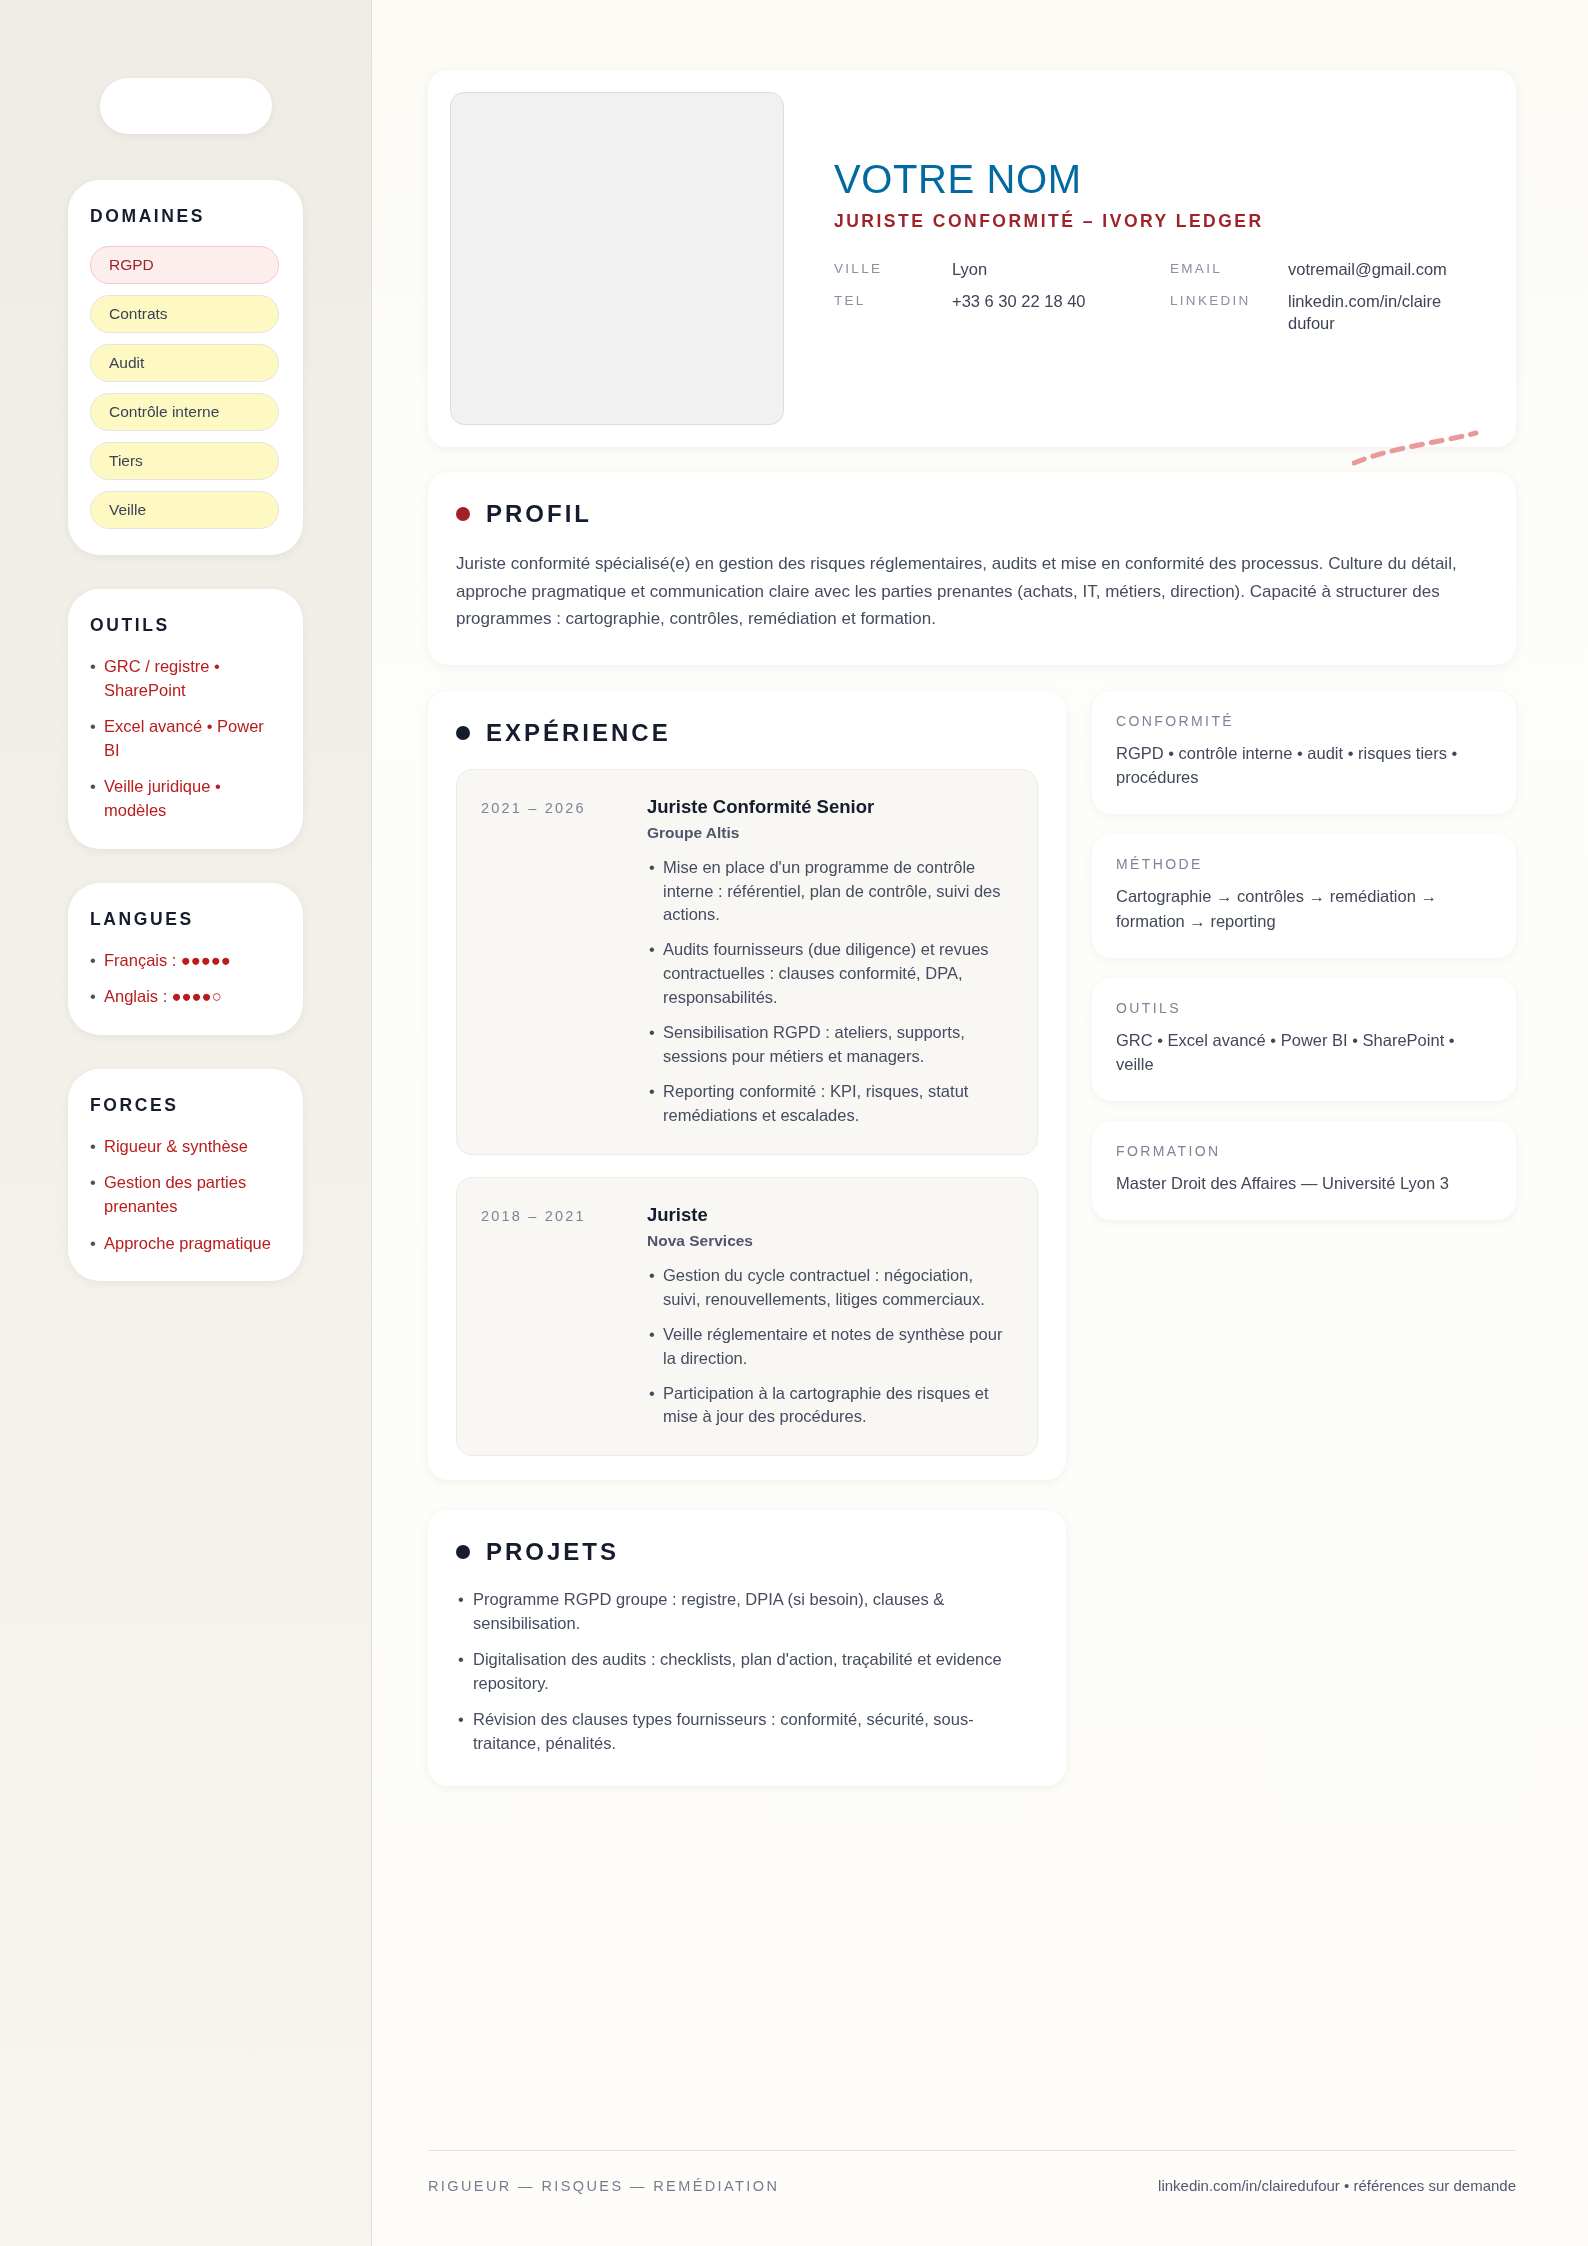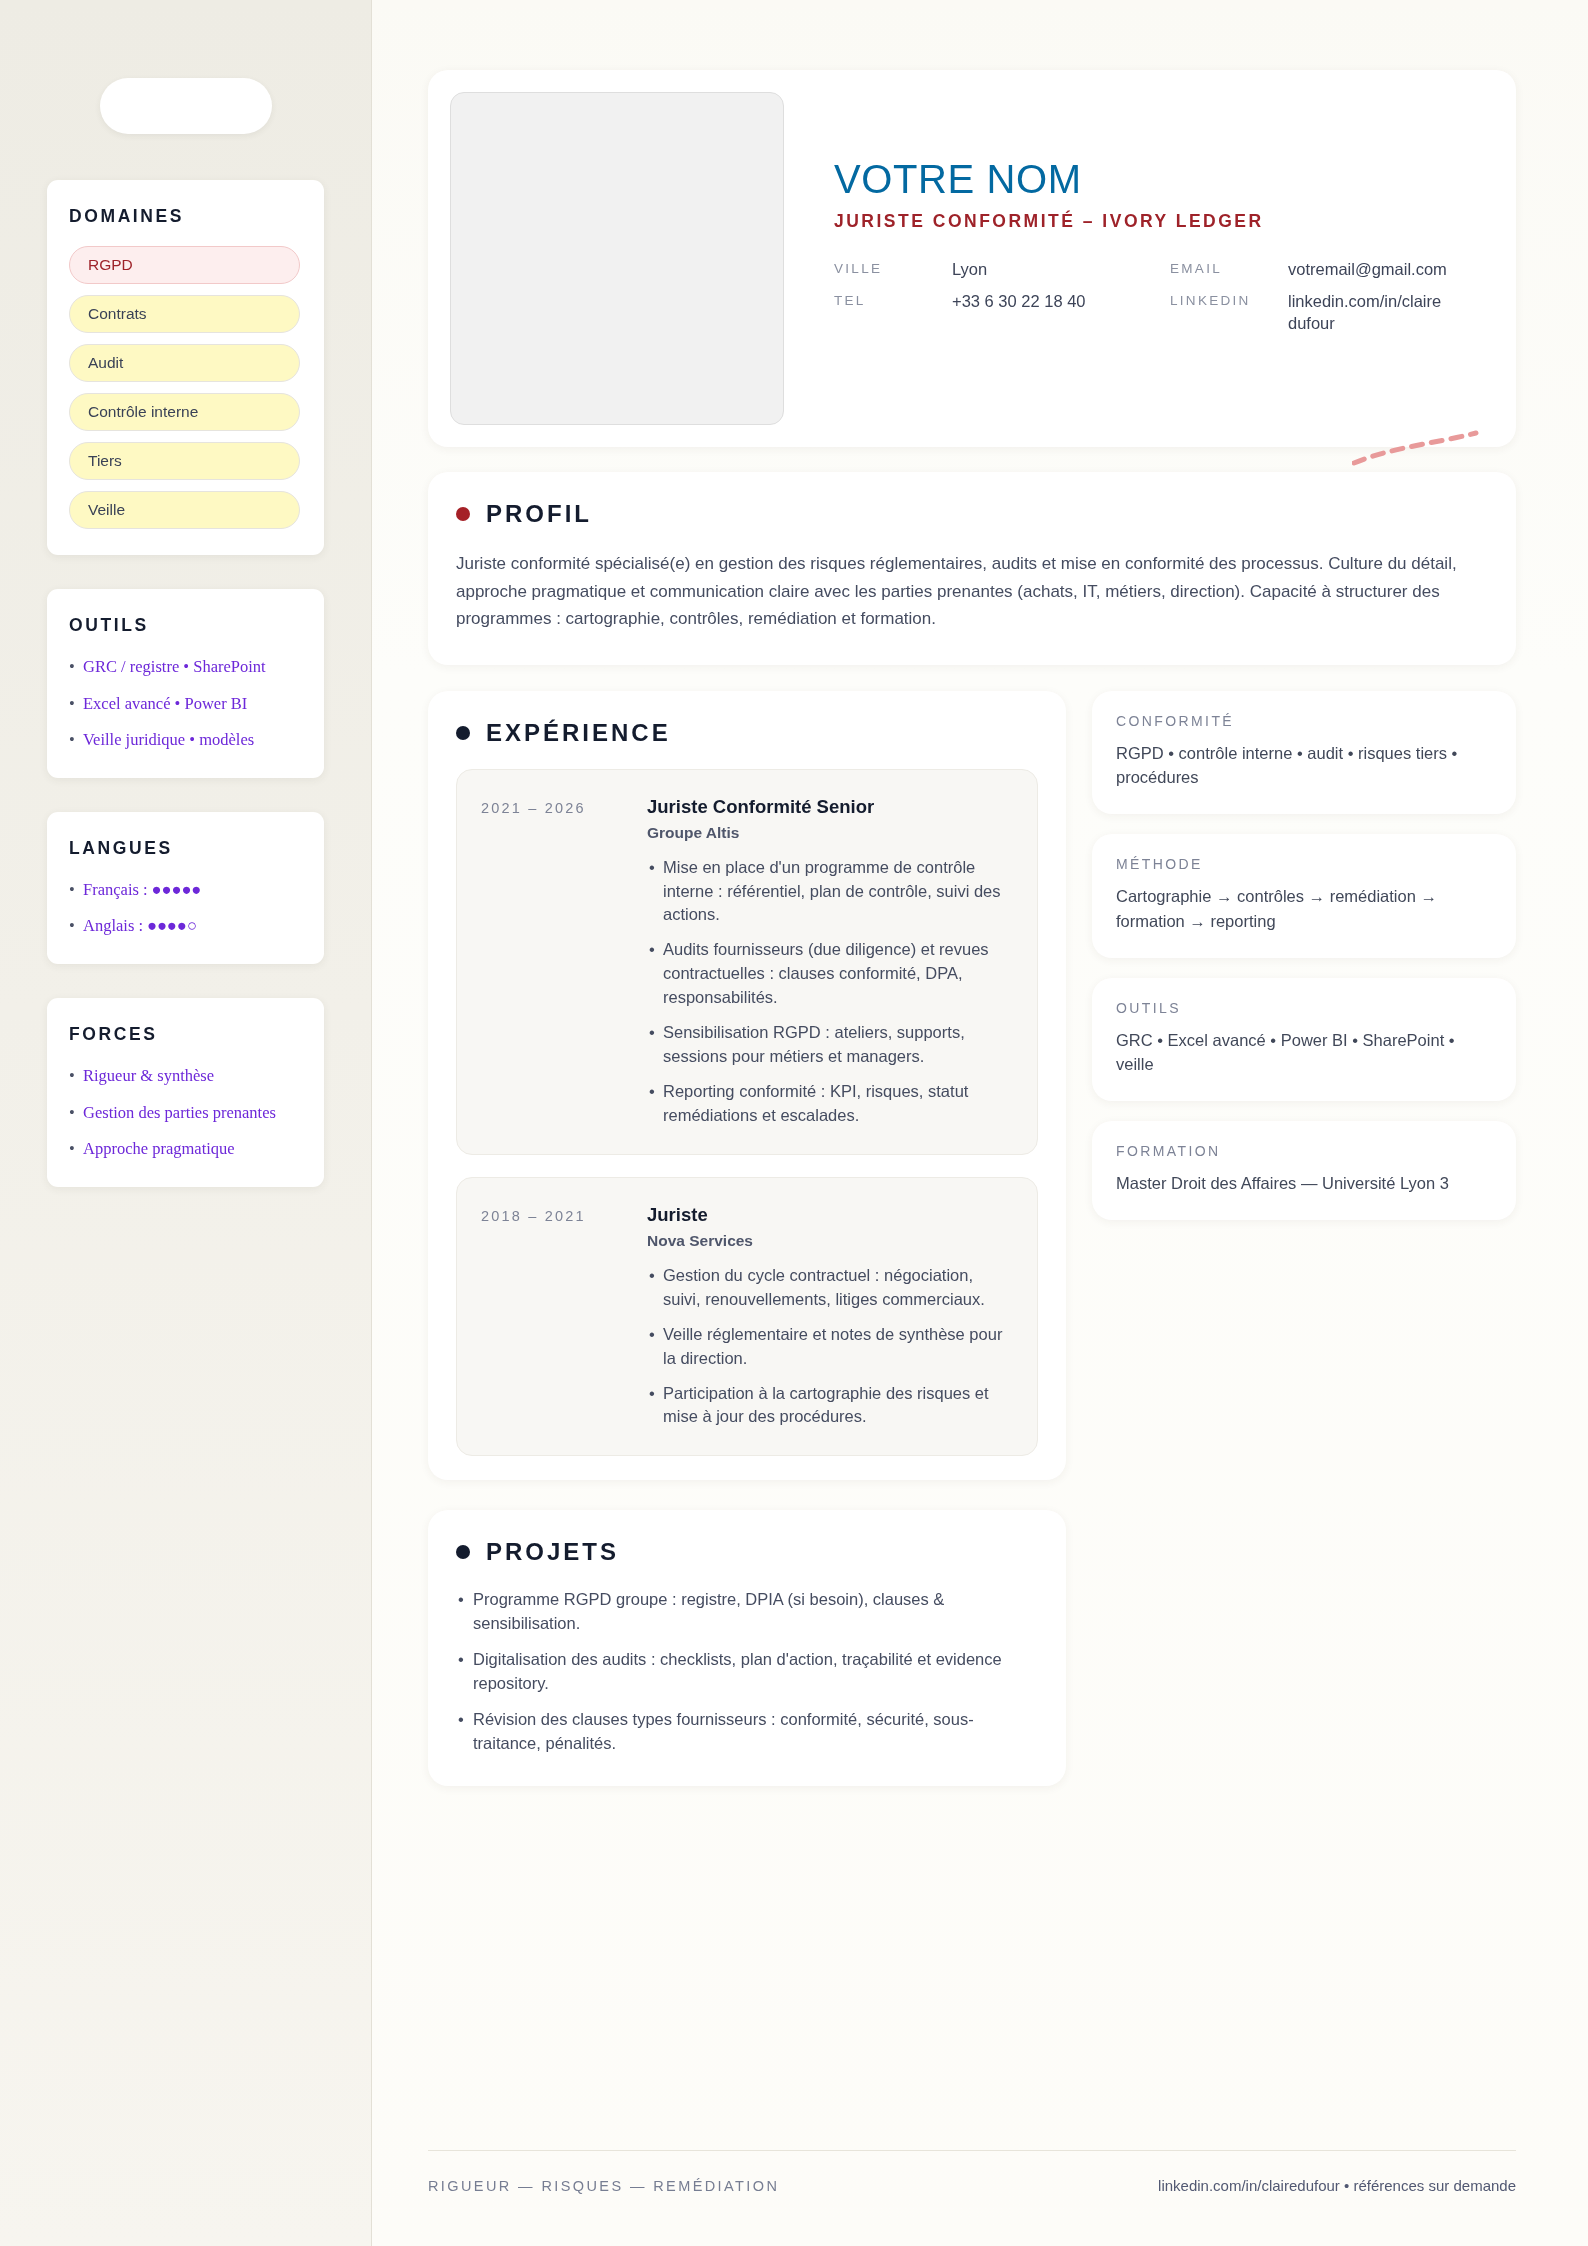--- a/index.html
+++ b/index.html
@@ -30,23 +30,23 @@
     align-items: center;
   }
   .brand-pill {
     width: 172px;
     height: 56px;
     background: #ffffff;
     border-radius: 28px;
     box-shadow: 0 2px 6px rgba(60,55,40,.07);
   }
   .side-card {
-    width: 277px;
+    width: 235px;
     background: #ffffff;
-    border-radius: 11px;
+    border-radius: 32px;
     box-shadow: 0 2px 8px rgba(60,55,40,.07);
     padding: 26px 24px 26px 22px;
     margin-top: 34px;
   }
   .side-card.first { margin-top: 46px; }
   .side-title {
     font-size: 17.5px;
     font-weight: bold;
     letter-spacing: 2.6px;
     color: #141c2e;
@@ -64,25 +64,24 @@
   }
   .chip.accent {
     background: #fdeeee;
     border-color: #f2c9c9;
     color: #9e2229;
   }
   .side-list { list-style: none; }
   .side-list li {
     font-size: 16.5px;
     line-height: 1.43;
-    color: #6d28d9;
+    color: #b91c1c;
     padding-left: 14px;
     position: relative;
     margin-bottom: 13px;
-    font-family: Liberation Serif, serif;
   }
   .side-list li:last-child { margin-bottom: 0; }
   .side-list li::before {
     content: "•";
     position: absolute;
     left: 0;
     color: #4a5166;
   }
 
   

